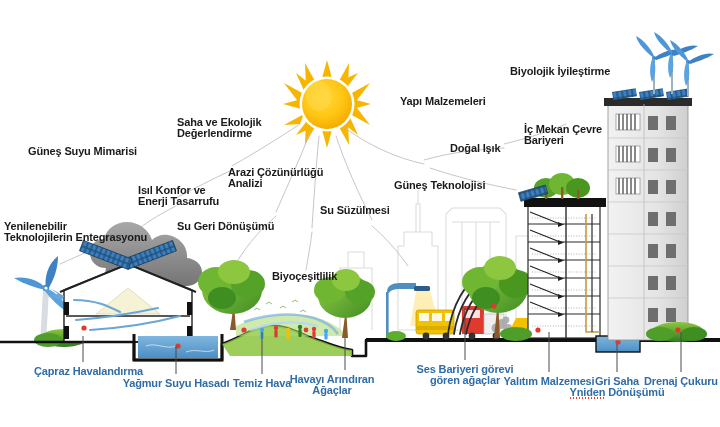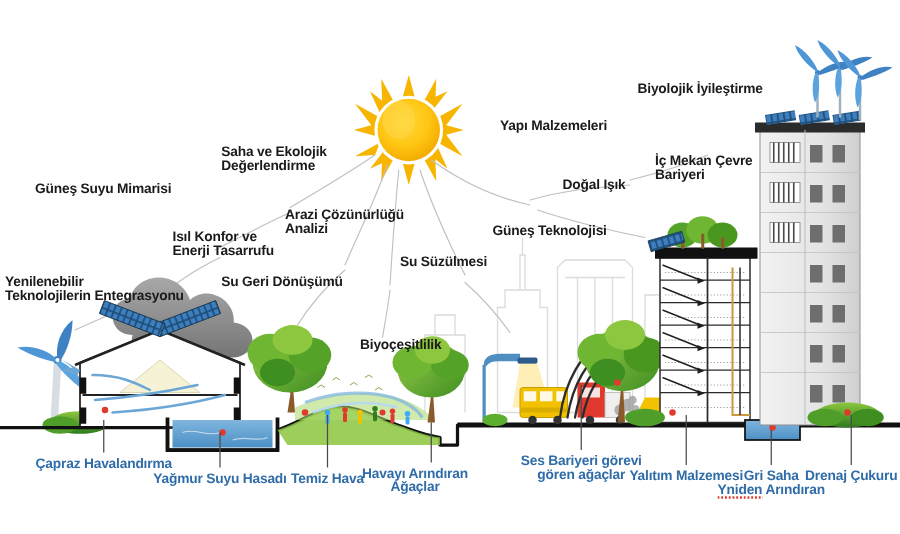--- a/index.html
+++ b/index.html
@@ -521,28 +521,28 @@
       <div class="lbl thin" style="left: 160px; top: 221px; color: rgb(26, 26, 26); margin-left: 17px;">Su Geri Dönüşümü</div>
       <div class="lbl thin" style="left: 4px; top: 221px; color: rgb(26, 26, 26);">Yenilenebilir
 Teknolojilerin Entegrasyonu</div>
       <div class="lbl thin" style="left: 320px; top: 205px; color: rgb(26, 26, 26);">Su Süzülmesi</div>
       <div class="lbl thin" style="left: 400px; top: 96px; color: rgb(26, 26, 26); text-align: center;">Yapı Malzemeleri</div>
       <div class="lbl thin" style="left: 438px; top: 143px; color: rgb(26, 26, 26); padding-left: 12px;">Doğal Işık</div>
       <div class="lbl thin" style="left: 394px; top: 180px; color: rgb(26, 26, 26);">Güneş Teknolojisi</div>
       <div class="lbl thin" style="left: 510px; top: 66px; color: rgb(26, 26, 26);">Biyolojik İyileştirme</div>
       <div class="lbl thin" style="left: 524px; top: 124px; color: rgb(26, 26, 26);">İç Mekan Çevre
 Bariyeri</div>
-      <div class="lbl" style="left: 272px; top: 271px; color: rgb(26, 26, 26); margin-left: 16px;">Biyoçeşitlilik</div>
+      <div class="lbl" style="left: 272px; top: 271px; color: rgb(26, 26, 26);">Biyoçeşitlilik</div>
     </div>
   <div id="bottom-label-layer">
-      <div class="lbl bot ctr" style="left: 23px; top: 366px; width: 120px; color: rgb(47, 108, 168);">Çapraz Havalandırma</div>
+      <div class="lbl bot ctr" style="left: 23px; top: 366px; width: 120px; color: rgb(47, 108, 168); text-align: right;">Çapraz Havalandırma</div>
       <div class="lbl bot ctr" style="left: 116px; top: 378px; width: 120px; color: rgb(47, 108, 168);">Yağmur Suyu Hasadı</div>
       <div class="lbl bot ctr" style="left: 202px; top: 378px; width: 120px; color: rgb(47, 108, 168);">Temiz Hava</div>
       <div class="lbl bot ctr" style="left: 272px; top: 374px; width: 120px; color: rgb(47, 108, 168);">Havayı Arındıran
 Ağaçlar</div>
       <div class="lbl bot ctr" style="left: 405px; top: 364px; width: 120px; color: rgb(47, 108, 168);">Ses Bariyeri görevi
 gören ağaçlar</div>
       <div class="lbl bot ctr" style="left: 489px; top: 376px; width: 120px; color: rgb(47, 108, 168);">Yalıtım Malzemesi</div>
-      <div class="lbl bot ctr" style="left: 557px; top: 376px; width: 120px; color: rgb(47, 108, 168);"><div>Gri Saha</div><div><span class="sp-err">Yniden</span><span> Arındıran</span></div></div>
+      <div class="lbl bot ctr" style="left: 557px; top: 376px; width: 120px; color: rgb(47, 108, 168);"><div>Gri Saha</div><div><span class="sp-err">Yniden</span><span> Dönüşümü</span></div></div>
       <div class="lbl bot ctr" style="left: 621px; top: 376px; width: 120px; color: rgb(47, 108, 168);">Drenaj Çukuru</div>
     </div>
 
 </div>
 
 </body></html>

